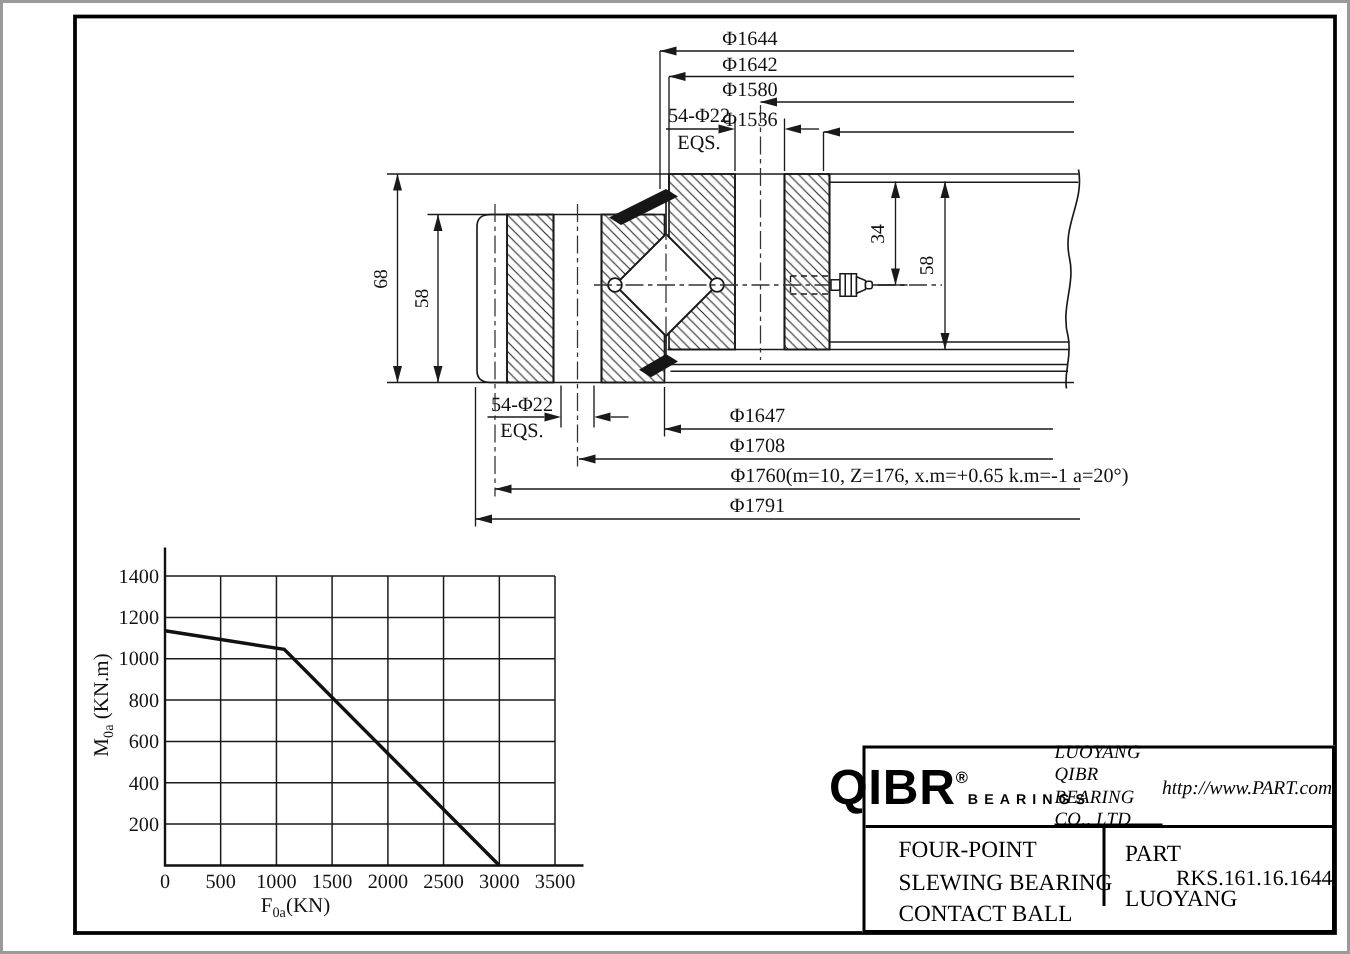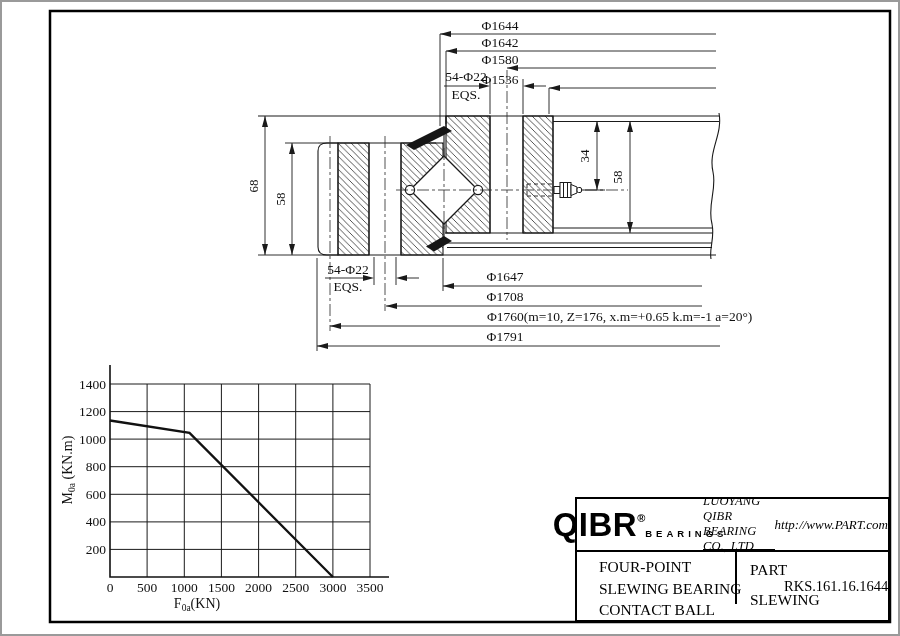--- a/index.html
+++ b/index.html
@@ -251,20 +251,20 @@
     </div>
   </div>
   <div class="trow2">
     <div class="desc">
       <div>FOUR-POINT</div>
       <div>SLEWING BEARING</div>
       <div>CONTACT BALL</div>
     </div>
     <div class="partcell">
       <div class="plbl1">PART</div>
-      <div class="plbl2">SLEWING</div>
+      <div class="plbl2">LUOYANG</div>
       <div class="pnum">RKS.161.16.1644</div>
     </div>
   </div>
 </div>
 
 
 
 
 </body></html>

